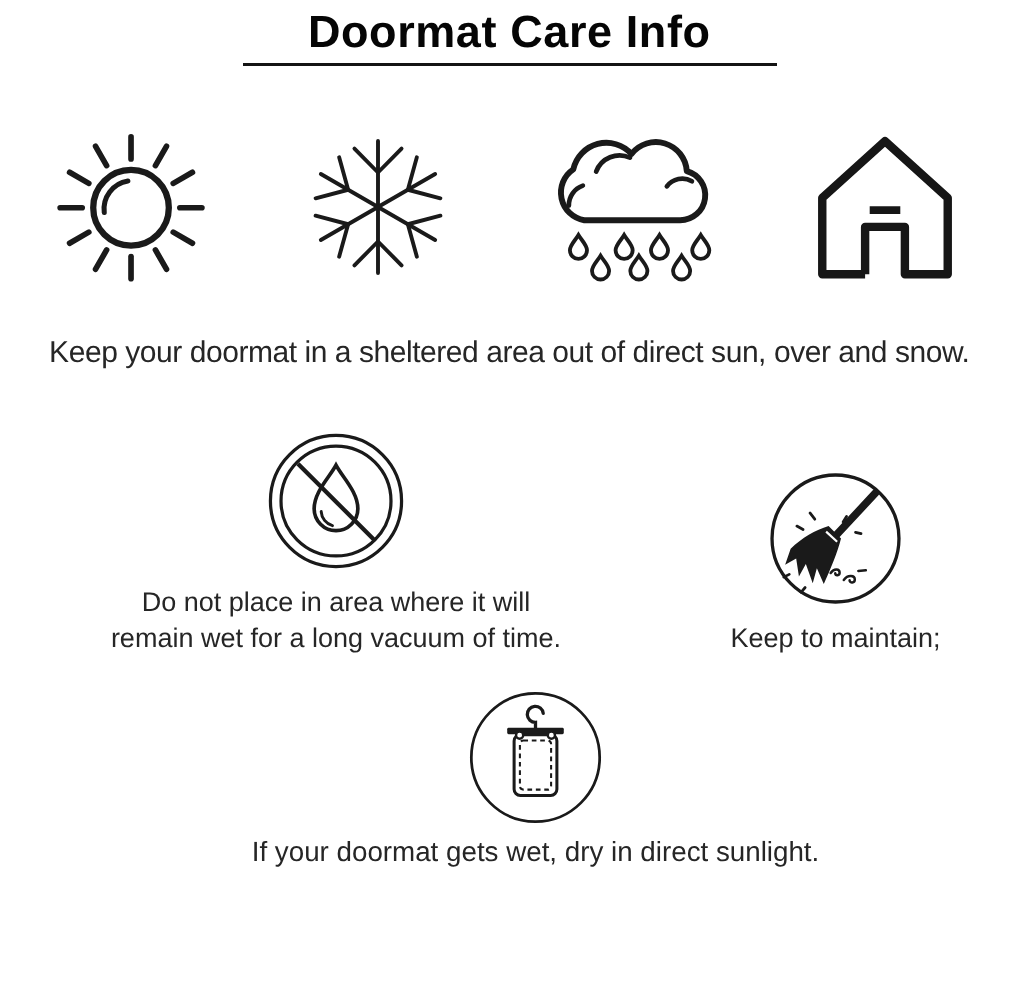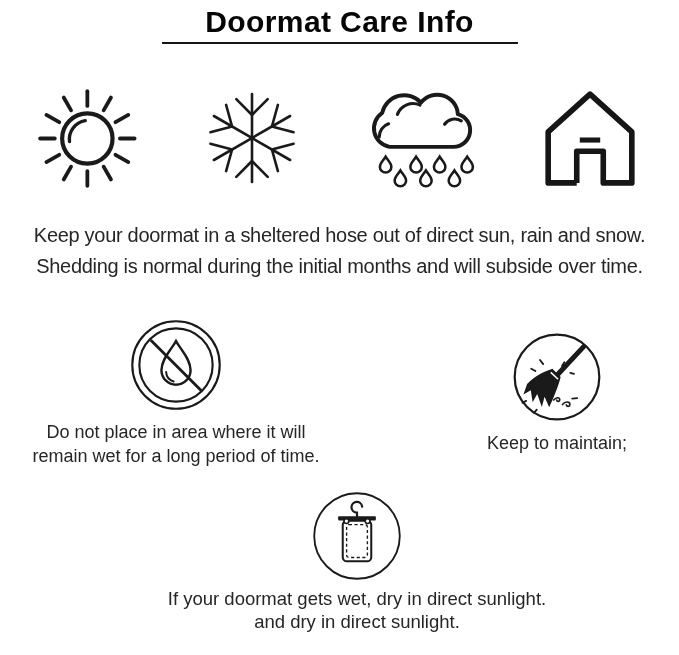--- a/index.html
+++ b/index.html
@@ -22,21 +22,21 @@
   .weather-row {
     width:604px; margin:34px auto 0; height:120px;
     display:flex; justify-content:space-between; align-items:center;
   }
   .w-icon { display:flex; align-items:center; justify-content:center; }
 
   
   .intro { margin-top:22px; font-size:20px; line-height:31px; letter-spacing:-0.3px; white-space:nowrap; }
 
   
-  .tips-row { display:flex; justify-content:space-between; margin-top:36px; align-items:center; }
+  .tips-row { display:flex; justify-content:space-between; margin-top:36px; align-items:flex-end;padding-left:48px; }
   .tip-left  { width:352px; }
   .tip-right { width:244px; }
   .tip svg { display:block; margin:0 auto; }
   .tip-text { margin-top:8px; font-size:18px; line-height:24px; white-space:nowrap; }
 
   
   .drying { margin-top:22px;margin-left:35px; }
   .drying svg { display:block; margin:0 auto; }
   .drying-text { margin-top:6px; font-size:18.5px; line-height:22.5px; white-space:nowrap; }
 </style>
@@ -115,39 +115,38 @@
       <svg width="102" height="102" viewBox="0 0 100 100" aria-hidden="true">
         <g fill="none" stroke="#161616">
           <path d="M37 94 H9 V44 L50 7 L91 44 V94 H63 V63 H37 V94" stroke-width="5.5" stroke-linejoin="round"></path>
           <line x1="40" y1="52" x2="60" y2="52" stroke-width="5"></line>
         </g>
       </svg>
     </span>
   </div>
 
   <div class="intro">
-    <div>Keep your doormat in a sheltered hose out of direct sun, rain and snow.</div>
-    <div>Shedding is normal during the initial months and will subside over time.</div>
+    <div>Keep your doormat in a sheltered area out of direct sun, over and snow.</div>
   </div>
 
   <div class="tips-row">
 
     <div class="tip tip-left">
       <svg width="94" height="94" viewBox="0 0 100 100" aria-hidden="true">
         <g fill="none" stroke="#1a1a1a">
           <circle cx="50" cy="50" r="46.5" stroke-width="2.3"></circle>
           <circle cx="50" cy="50" r="39" stroke-width="2.3"></circle>
           <path d="M50 24.5 C45.5 33 34.5 43.5 34.5 55.5 A15.5 15.5 0 0 0 65.5 55.5 C65.5 43.5 54.5 33 50 24.5 Z" stroke-width="2.6"></path>
           <path d="M39.5 57.5 A11 11 0 0 0 47.5 67.5" stroke-width="2.1" stroke-linecap="round"></path>
           <line x1="23" y1="23.5" x2="77" y2="77.5" stroke-width="3"></line>
         </g>
       </svg>
       <div class="tip-text">
         <div>Do not place in area where it will</div>
-        <div>remain wet for a long period of time.</div>
+        <div>remain wet for a long vacuum of time.</div>
       </div>
     </div>
 
     <div class="tip tip-right">
       <svg width="92" height="92" viewBox="0 0 100 100" aria-hidden="true">
         <circle cx="50" cy="50" r="46" fill="none" stroke="#1a1a1a" stroke-width="2.4"></circle>
         <line x1="79" y1="17" x2="51" y2="47" stroke="#1a1a1a" stroke-width="5.5" stroke-linecap="round"></line>
         <path d="M45 41 L54 50 C51.5 60 46.5 72 41.5 83 L36.5 71.5 L33.5 82.5 L28.5 68.5 L23.5 77.5 L21.5 64.5 L13.5 69 L17.5 57.5 C25.5 49.5 35.5 44 45 41 Z" fill="#1a1a1a"></path>
         <line x1="43.2" y1="45" x2="51.2" y2="52.4" stroke="#ffffff" stroke-width="1.6"></line>
         <g fill="none" stroke="#1a1a1a" stroke-width="2" stroke-linecap="round">
@@ -177,17 +176,16 @@
         <path d="M50 29 V24.5 A5.8 5.8 0 1 1 55.6 18" stroke-width="2.4" stroke-linecap="round"></path>
         <rect x="29.5" y="28.5" width="41" height="4.6" rx="1" fill="#1a1a1a" stroke="none"></rect>
         <rect x="34.5" y="33.5" width="31" height="44" rx="4.5" fill="#ffffff" stroke-width="2.2"></rect>
         <rect x="38.7" y="37.7" width="22.6" height="35.6" rx="2.5" stroke-width="1.5" stroke-dasharray="3.4 2.7"></rect>
         <circle cx="38.5" cy="33.8" r="2.6" fill="#ffffff" stroke-width="1.7"></circle>
         <circle cx="61.5" cy="33.8" r="2.6" fill="#ffffff" stroke-width="1.7"></circle>
       </g>
     </svg>
     <div class="drying-text">
       <div>If your doormat gets wet, dry in direct sunlight.</div>
-      <div>and dry in direct sunlight.</div>
     </div>
   </div>
 
 </div>
 
 </body></html>

